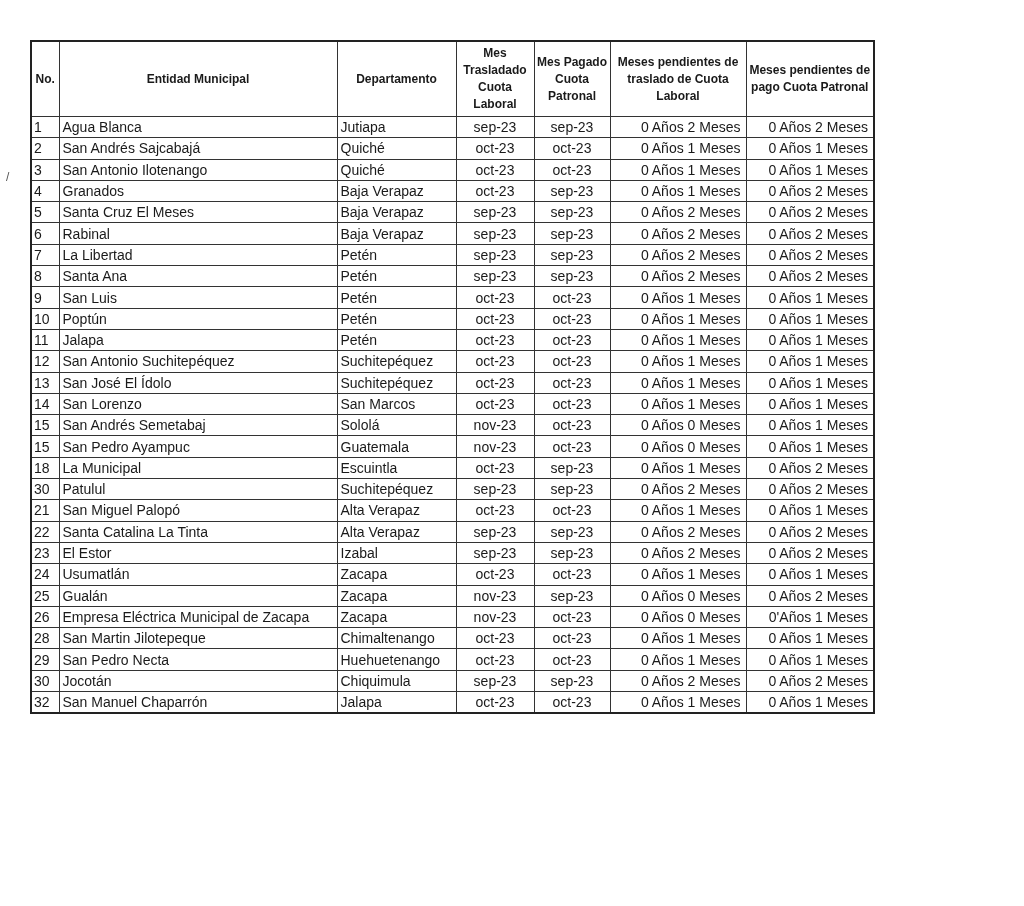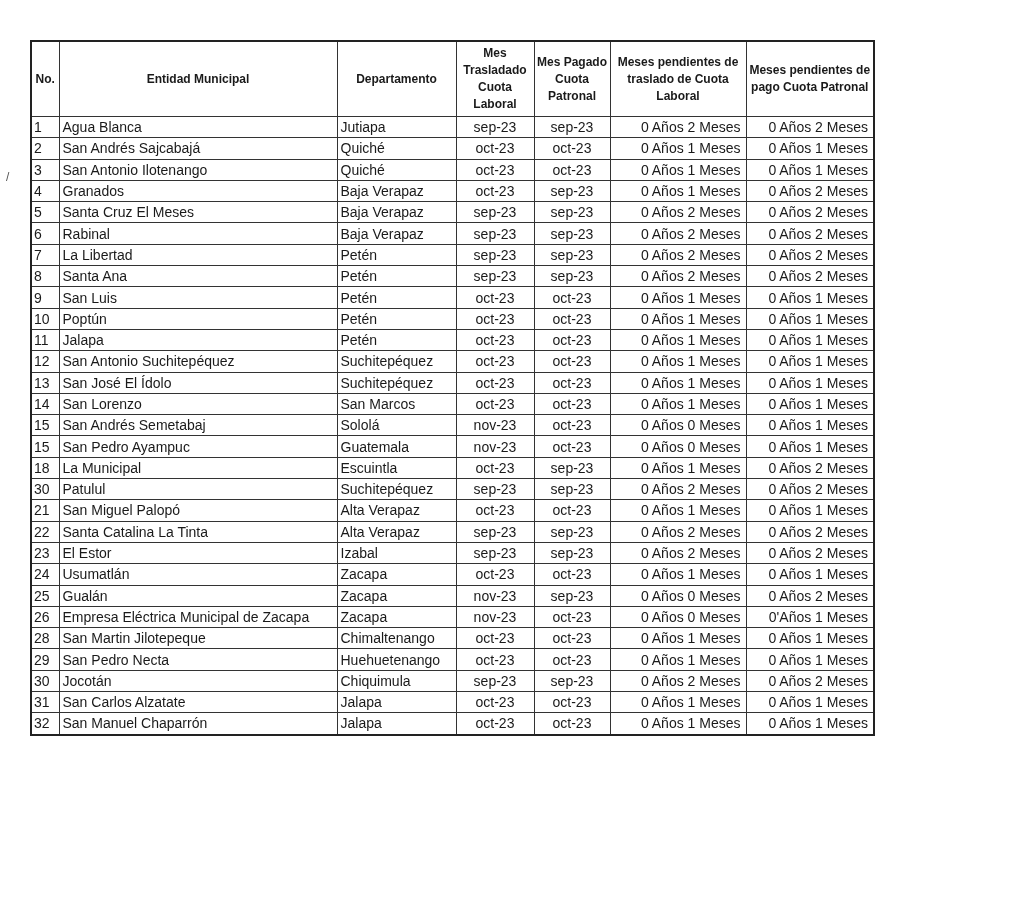--- a/index.html
+++ b/index.html
@@ -289,29 +289,20 @@
         <tr>
           <td class="c-no">30</td>
           <td class="c-ent">Jocotán</td>
           <td class="c-dep">Chiquimula</td>
           <td class="c-mes">sep-23</td>
           <td class="c-mes">sep-23</td>
           <td class="c-pend">0 Años 2 Meses</td>
           <td class="c-pend">0 Años 2 Meses</td>
         </tr>
         <tr>
-          <td class="c-no">31</td>
-          <td class="c-ent">San Carlos Alzatate</td>
-          <td class="c-dep">Jalapa</td>
-          <td class="c-mes">oct-23</td>
-          <td class="c-mes">oct-23</td>
-          <td class="c-pend">0 Años 1 Meses</td>
-          <td class="c-pend">0 Años 1 Meses</td>
-        </tr>
-        <tr>
           <td class="c-no">32</td>
           <td class="c-ent">San Manuel Chaparrón</td>
           <td class="c-dep">Jalapa</td>
           <td class="c-mes">oct-23</td>
           <td class="c-mes">oct-23</td>
           <td class="c-pend">0 Años 1 Meses</td>
           <td class="c-pend">0 Años 1 Meses</td>
         </tr>
       </tbody>
   </table>

